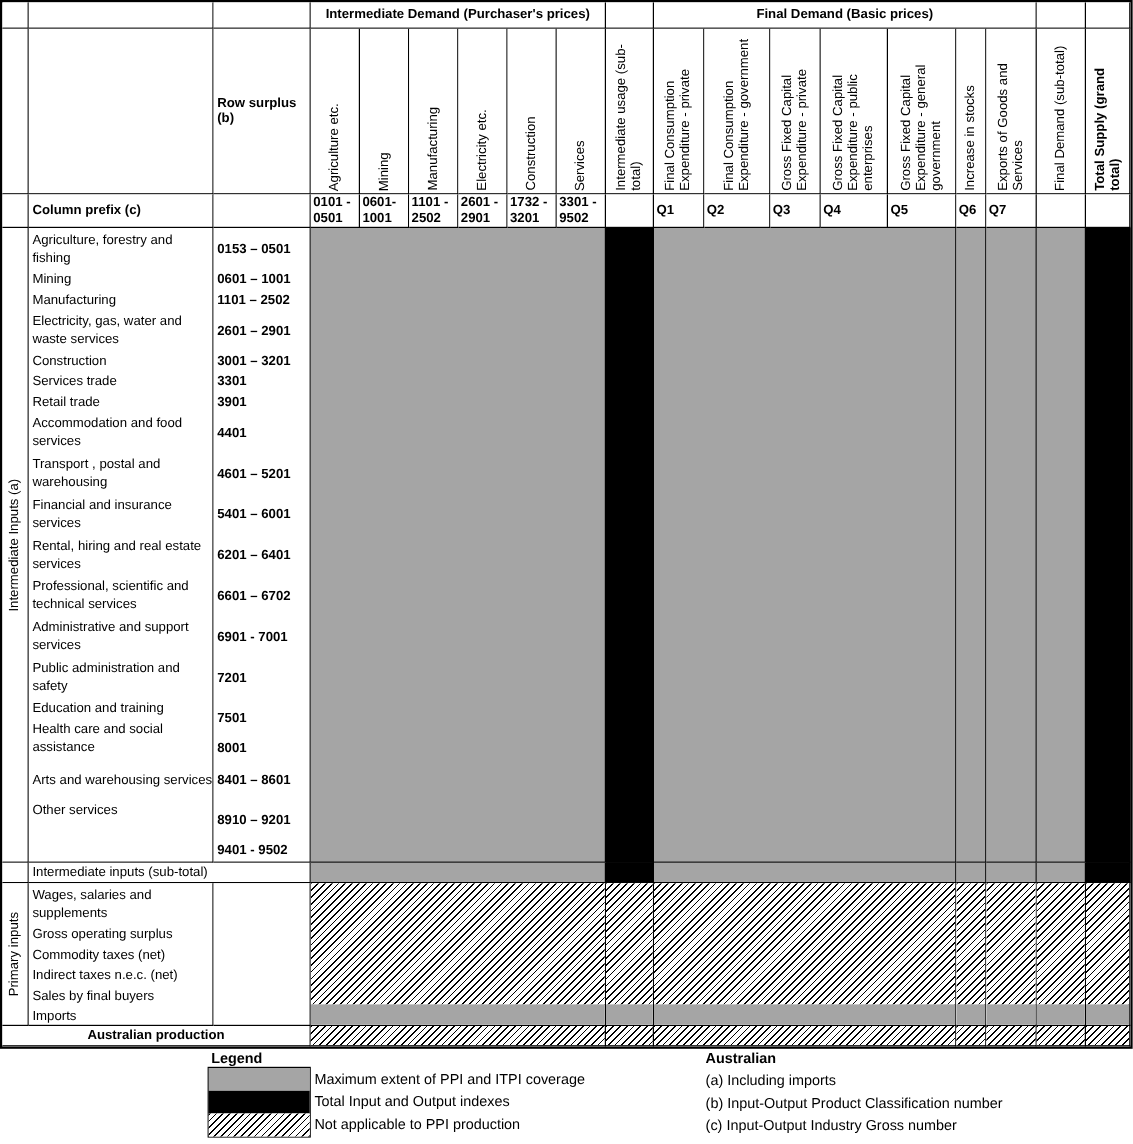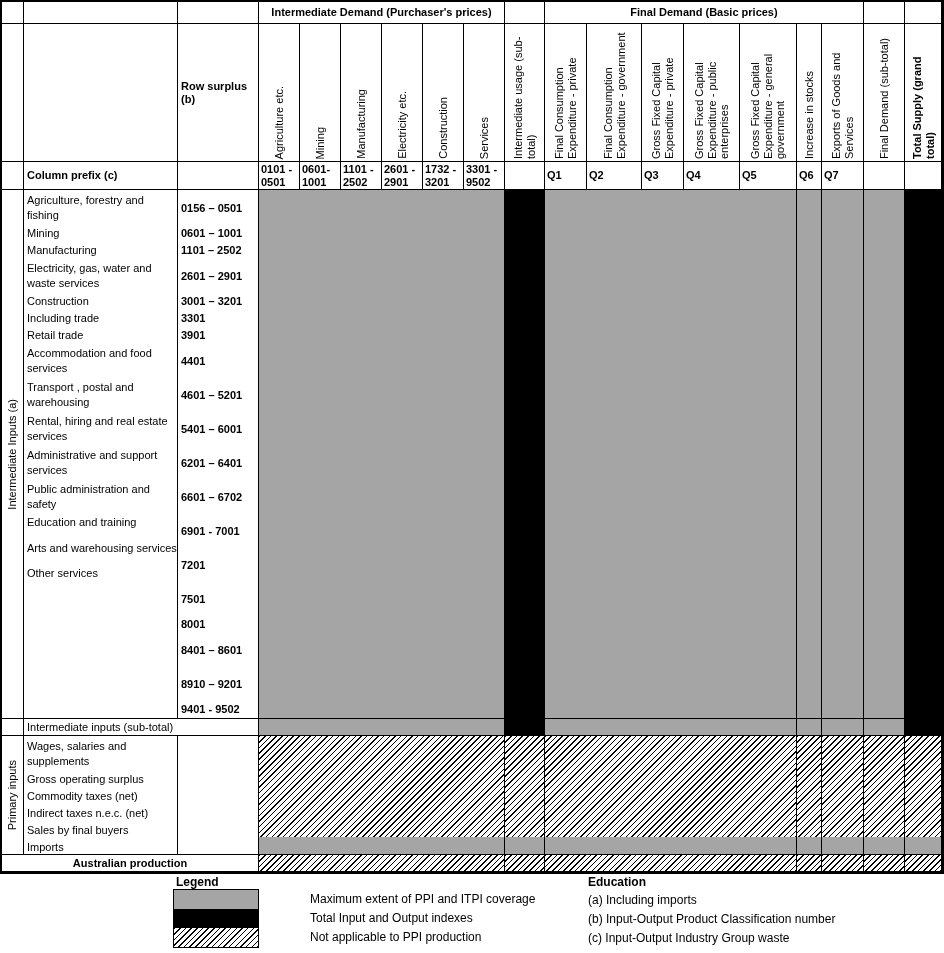--- a/index.html
+++ b/index.html
@@ -24,21 +24,21 @@
   .rowline{display:flex;align-items:center;padding-left:3px;line-height:15px;}
   .cpx{padding:1px 0 0 2px;line-height:13px;}
   .qpx{display:flex;align-items:center;padding-left:2px;}
   .pcol{display:flex;flex-direction:column;padding:0;}
   .ph{height:101px;}
   .pg{height:17px;background:var(--gray,#A5A5A5);}
   .legendarea{position:absolute;left:0;top:874px;width:944px;height:79px;font-size:12px;line-height:14px;}
   .lg-title{position:absolute;left:176px;top:1px;font-weight:bold;}
   .lg-swatches{position:absolute;left:173px;top:15px;width:84px;border:1px solid #000;box-sizing:content-box;}
   .lg-swatch{height:19px;}
-  .lg-captions{position:absolute;left:262px;top:15px;margin-left:48px;}
+  .lg-captions{position:absolute;left:262px;top:15px;}
   .lg-caption{height:19px;display:flex;align-items:center;}
   .fn{position:absolute;left:588px;top:1px;}
   .fn-title{height:15px;font-weight:bold;}
   .fn-line{height:19px;display:flex;align-items:center;}
 </style>
 </head>
 <body>
 
 <div class="canvas">
   <div class="grid" id="grid">
@@ -74,33 +74,36 @@
 
     <div class="c rot rotc" style="grid-area:4/1">
       <div class="vt vtl">Intermediate Inputs (a)</div>
     </div>
     <div class="c stack" id="body-labels" style="grid-area:4/2">
         <div class="rowline" style="height:34px">Agriculture, forestry and fishing</div>
         <div class="rowline" style="height:17px">Mining</div>
         <div class="rowline" style="height:17px">Manufacturing</div>
         <div class="rowline" style="height:34px">Electricity, gas, water and waste services</div>
         <div class="rowline" style="height:17px">Construction</div>
-        <div class="rowline" style="height:17px">Including trade</div>
+        <div class="rowline" style="height:17px">Services trade</div>
         <div class="rowline" style="height:17px">Retail trade</div>
         <div class="rowline" style="height:34px">Accommodation and food services</div>
         <div class="rowline" style="height:34px">Transport , postal and warehousing</div>
+        <div class="rowline" style="height:34px">Financial and insurance services</div>
         <div class="rowline" style="height:34px">Rental, hiring and real estate services</div>
+        <div class="rowline" style="height:34px">Professional, scientific and technical services</div>
         <div class="rowline" style="height:34px">Administrative and support services</div>
         <div class="rowline" style="height:34px">Public administration and safety</div>
         <div class="rowline" style="height:17px">Education and training</div>
+        <div class="rowline" style="height:34px">Health care and social assistance</div>
         <div class="rowline" style="height:34px">Arts and warehousing services</div>
         <div class="rowline" style="height:17px">Other services</div>
       </div>
     <div class="c stack" id="body-prefixes" style="grid-area:4/3">
-        <div class="rowline bold" style="height:34px">0156 – 0501</div>
+        <div class="rowline bold" style="height:34px">0153 – 0501</div>
         <div class="rowline bold" style="height:17px">0601 – 1001</div>
         <div class="rowline bold" style="height:17px">1101 – 2502</div>
         <div class="rowline bold" style="height:34px">2601 – 2901</div>
         <div class="rowline bold" style="height:17px">3001 – 3201</div>
         <div class="rowline bold" style="height:17px">3301</div>
         <div class="rowline bold" style="height:17px">3901</div>
         <div class="rowline bold" style="height:34px">4401</div>
         <div class="rowline bold" style="height:34px">4601 – 5201</div>
         <div class="rowline bold" style="height:34px">5401 – 6001</div>
         <div class="rowline bold" style="height:34px">6201 – 6401</div>
@@ -240,21 +243,21 @@
         <div class="lg-swatch gray"></div>
         <div class="lg-swatch black"></div>
         <div class="lg-swatch hatch"></div>
       </div>
     <div class="lg-captions" id="legend-captions">
         <div class="lg-caption">Maximum extent of PPI and ITPI coverage</div>
         <div class="lg-caption">Total Input and Output indexes</div>
         <div class="lg-caption">Not applicable to PPI production</div>
       </div>
     <div class="fn">
-      <div class="fn-title">Education</div>
+      <div class="fn-title">Australian</div>
       <div id="footnote-lines">
           <div class="fn-line">(a) Including imports</div>
           <div class="fn-line">(b) Input-Output Product Classification number</div>
-          <div class="fn-line">(c) Input-Output Industry Group waste</div>
+          <div class="fn-line">(c) Input-Output Industry Gross number</div>
         </div>
     </div>
   </div>
 </div>
 
 </body></html>

